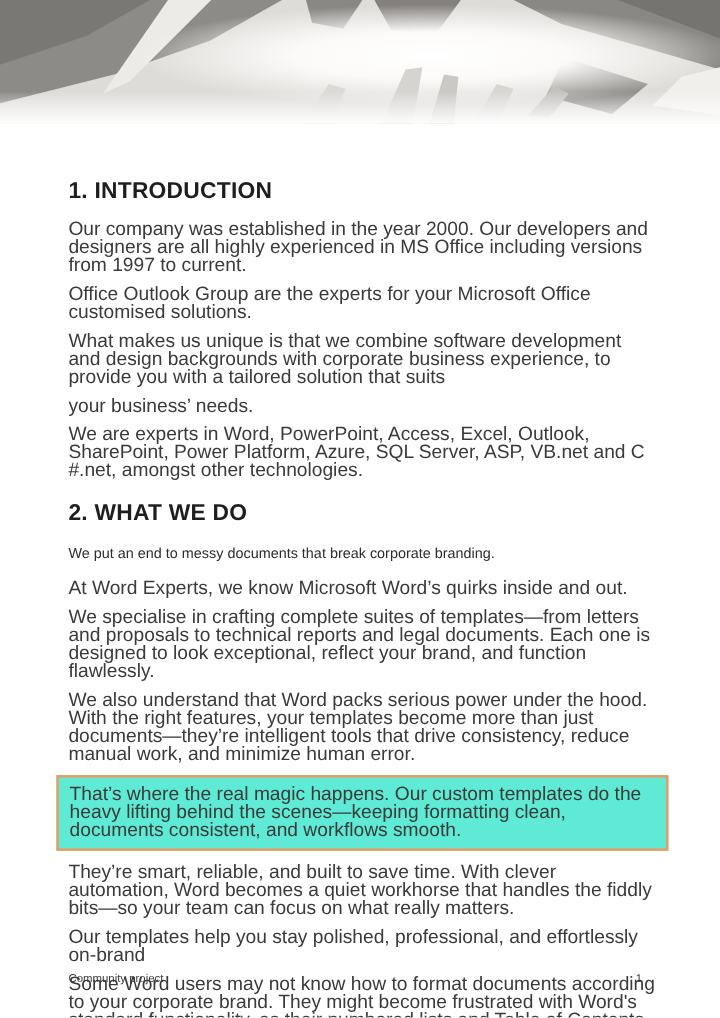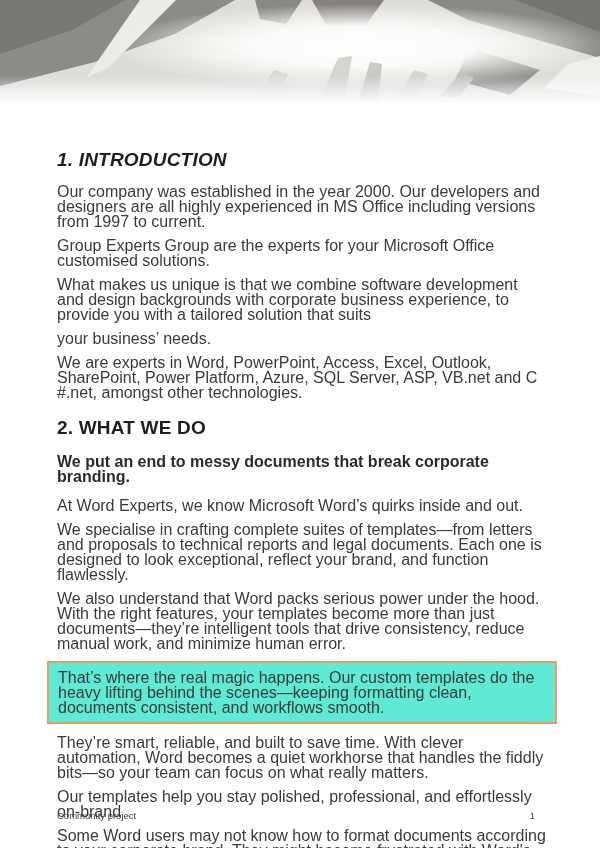--- a/index.html
+++ b/index.html
@@ -23,31 +23,31 @@
   .hero svg { display: block; }
   .content {
     padding: 0 53px 0 57px;
   }
   h1 {
     font-size: 19px;
     font-weight: 700;
     color: #1e1e1e;
     letter-spacing: 0.2px;
   }
-  .h-intro { margin: 46px 0 13px 0; font-style: italic; }
+  .h-intro { margin: 46px 0 13px 0; }
   .h-whatwedo { margin: 17px 0 15px 0; }
   .content p {
     font-size: 16px;
     line-height: 15px;
     color: #3a3a3a;
     margin: 0 0 9px 0;
   }
   .content p.lead {
-    font-size: 16px;
-    font-weight: 700;
+    font-size: 12px;
+    font-weight: 400;
     color: #2b2b2b;
     margin: 0 0 14px 0;
   }
   .callout {
     border: 2px solid var(--callout-border, #EC9C62);
     background: #5eead4;
     margin: 10px -10px 11px -10px;
     padding: 7px 9px;
   }
   .callout p { margin: 0; }
@@ -105,21 +105,21 @@
 
       <rect x="0" y="76" width="600" height="27" fill="url(#fade)"></rect>
     </svg>
   </div>
 
   <div class="content">
 
     <h1 class="h-intro">1. INTRODUCTION</h1>
 
     <p>Our company was established in the year 2000. Our developers and designers are all highly experienced in MS Office including versions from 1997 to current.</p>
-    <p>Group Experts Group are the experts for your Microsoft Office customised solutions.</p>
+    <p>Office Outlook Group are the experts for your Microsoft Office customised solutions.</p>
     <p>What makes us unique is that we combine software development and design backgrounds with corporate business experience, to provide you with a tailored solution that suits</p>
     <p>your business’ needs.</p>
     <p>We are experts in Word, PowerPoint, Access, Excel, Outlook, SharePoint, Power Platform, Azure, SQL Server, ASP, VB.net and C #.net, amongst other technologies.</p>
 
     <h1 class="h-whatwedo">2. WHAT WE DO</h1>
 
     <p class="lead">We put an end to messy documents that break corporate branding.</p>
 
     <p>At Word Experts, we know Microsoft Word’s quirks inside and out.</p>
     <p>We specialise in crafting complete suites of templates—from letters and proposals to technical reports and legal documents. Each one is designed to look exceptional, reflect your brand, and function flawlessly.</p>

